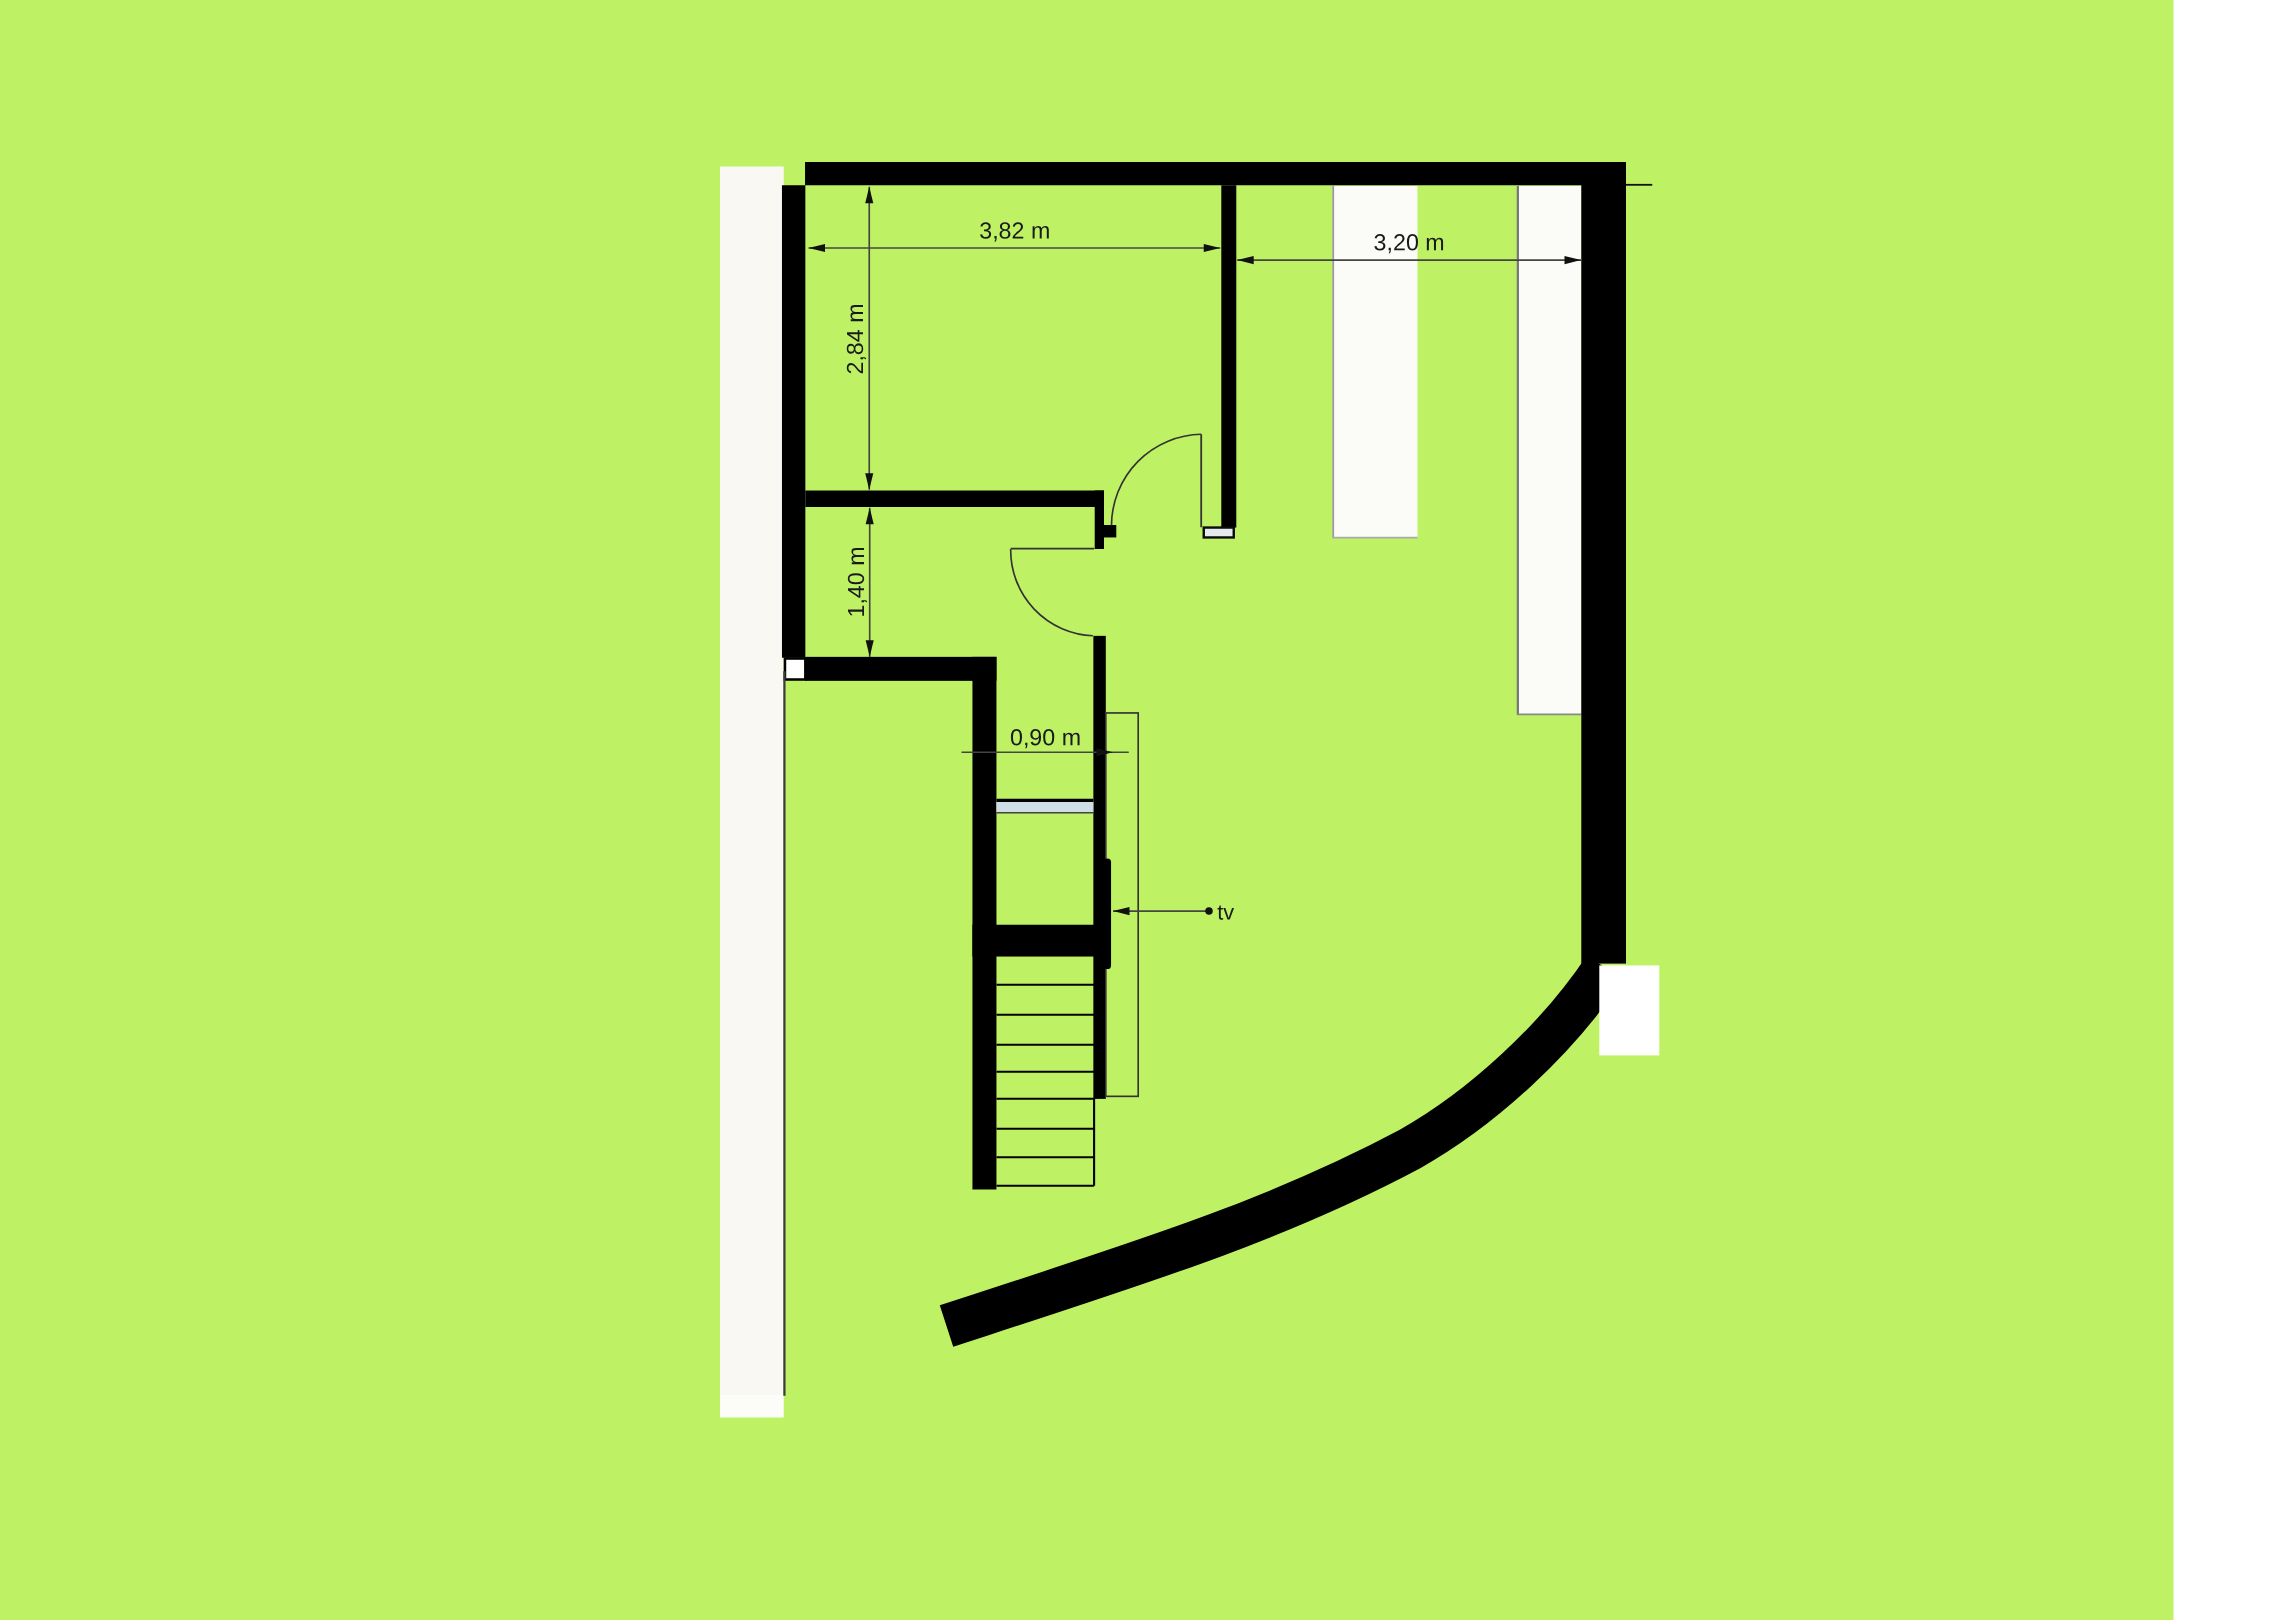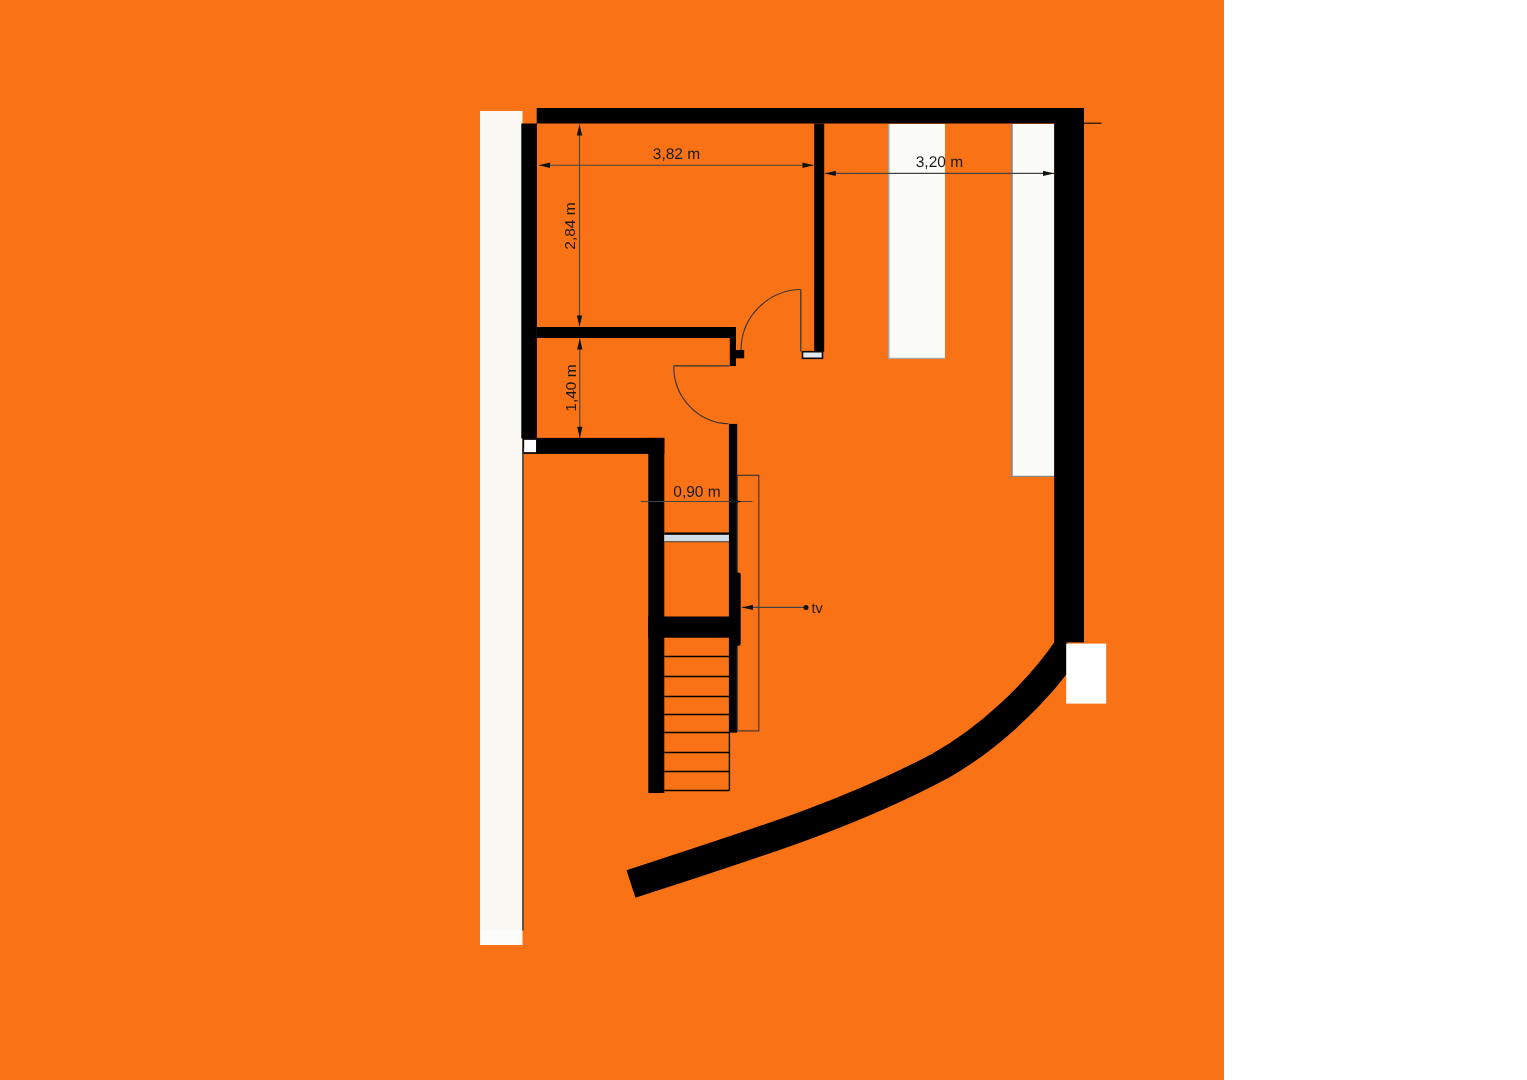--- a/index.html
+++ b/index.html
@@ -1,16 +1,16 @@
 <!DOCTYPE html>
 <html><head>
 <meta charset="utf-8">
 <style>
   html,body{margin:0;padding:0;background:#ffffff;}
-  #page{position:relative;width:1224px;height:1080px;background:#f97316;overflow:hidden;}
+  #page{position:relative;width:1449px;height:1080px;background:#bef264;overflow:hidden;}
   svg{position:absolute;top:0;left:0;}
   text{font-family:"Liberation Sans",sans-serif;fill:#1a1a1a;filter:grayscale(1);}
   #page{-webkit-font-smoothing:antialiased;}
 </style>
 </head>
 <body>
 <div id="page">
 <svg width="1527" height="1080" viewBox="0 0 1527 1080">
 
 <rect x="480" y="111" width="42.5" height="819" fill="#f9f8f3"></rect>

